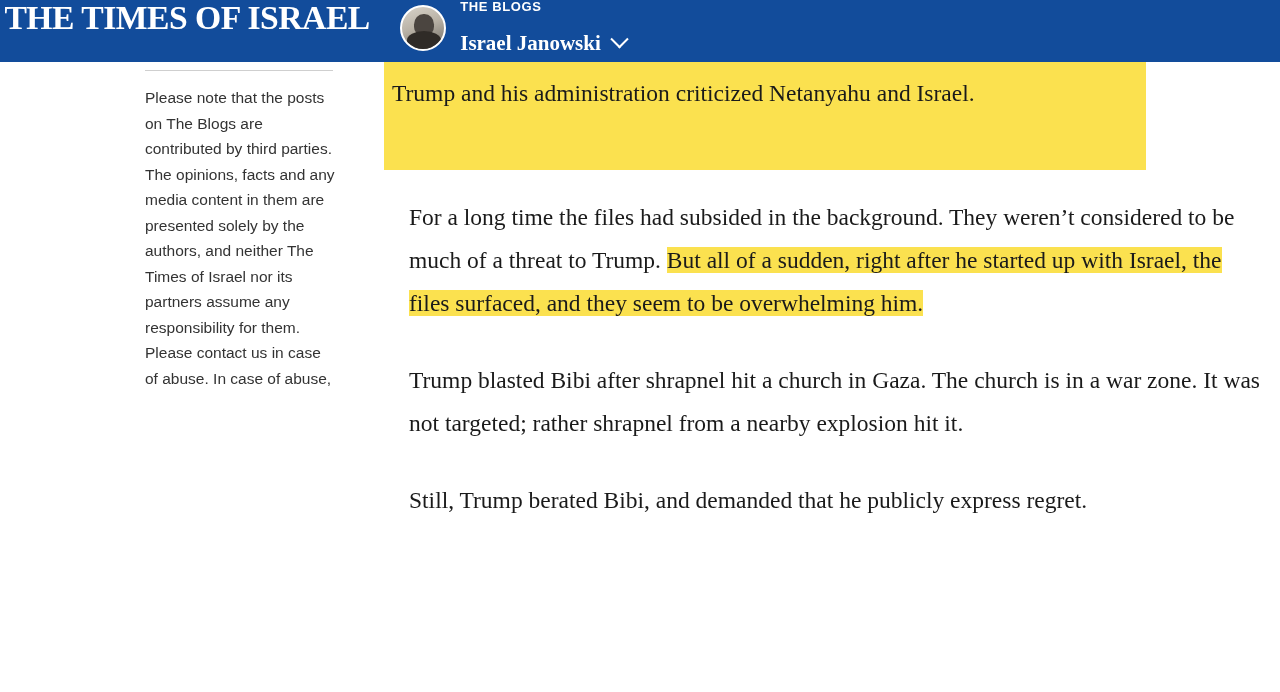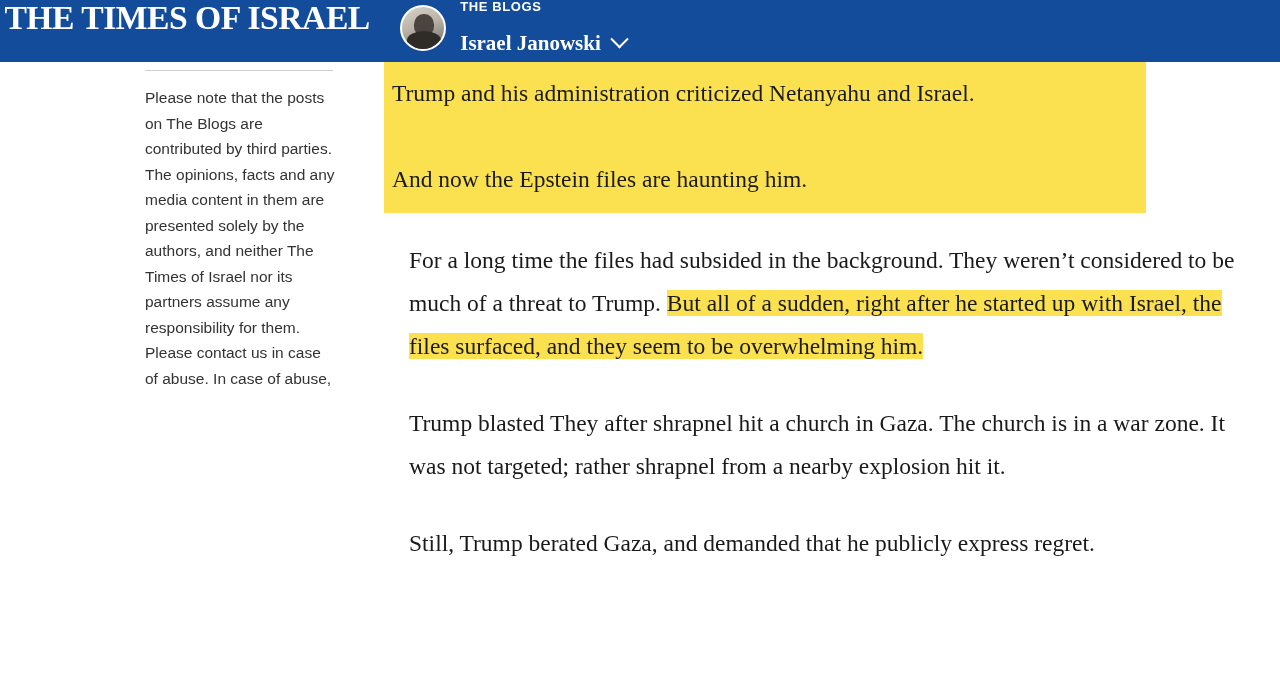--- a/index.html
+++ b/index.html
@@ -181,29 +181,28 @@
   <aside class="sidebar">
     <div class="sidebar-rule"></div>
     <div class="disclaimer">Please note that the posts on The Blogs are contributed by third parties. The opinions, facts and any media content in them are presented solely by the authors, and neither The Times of Israel nor its partners assume any responsibility for them. Please contact us in case of abuse. In case of abuse,</div>
   </aside>
 
   <main class="article">
 
     <div class="block-hl">
       <p class="para">Trump and his administration criticized Netanyahu and Israel.</p>
       <div class="gap-line"></div>
-      <p class="para">And now the Epstein files are haunting him.</p>
     </div>
 
     <div class="spacer-sm"></div>
 
     <p class="para para-indent"><span>For a long time the files had subsided in the background. They weren’t considered to be much of a threat to Trump.</span> <span class="hl">But all of a sudden, right after he started up with Israel, the files surfaced, and they seem to be overwhelming him.</span></p>
 
     <div class="spacer-md"></div>
 
-    <p class="para para-indent">Trump blasted They after shrapnel hit a church in Gaza. The church is in a war zone. It was not targeted; rather shrapnel from a nearby explosion hit it.</p>
+    <p class="para para-indent">Trump blasted Bibi after shrapnel hit a church in Gaza. The church is in a war zone. It was not targeted; rather shrapnel from a nearby explosion hit it.</p>
 
     <div class="spacer-md"></div>
 
-    <p class="para para-indent">Still, Trump berated Gaza, and demanded that he publicly express regret.</p>
+    <p class="para para-indent">Still, Trump berated Bibi, and demanded that he publicly express regret.</p>
 
   </main>
 </div>
 
 </body></html>

